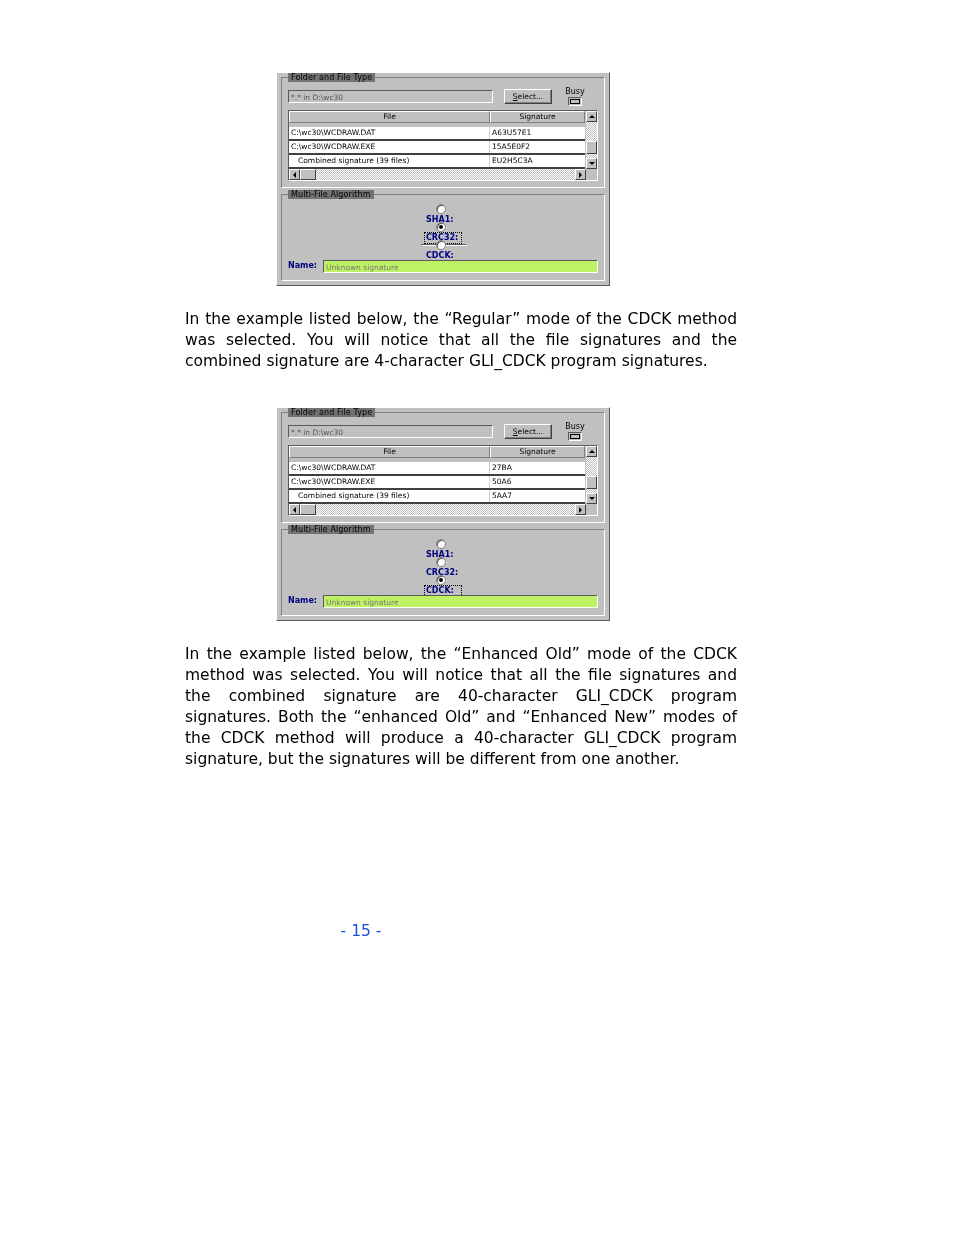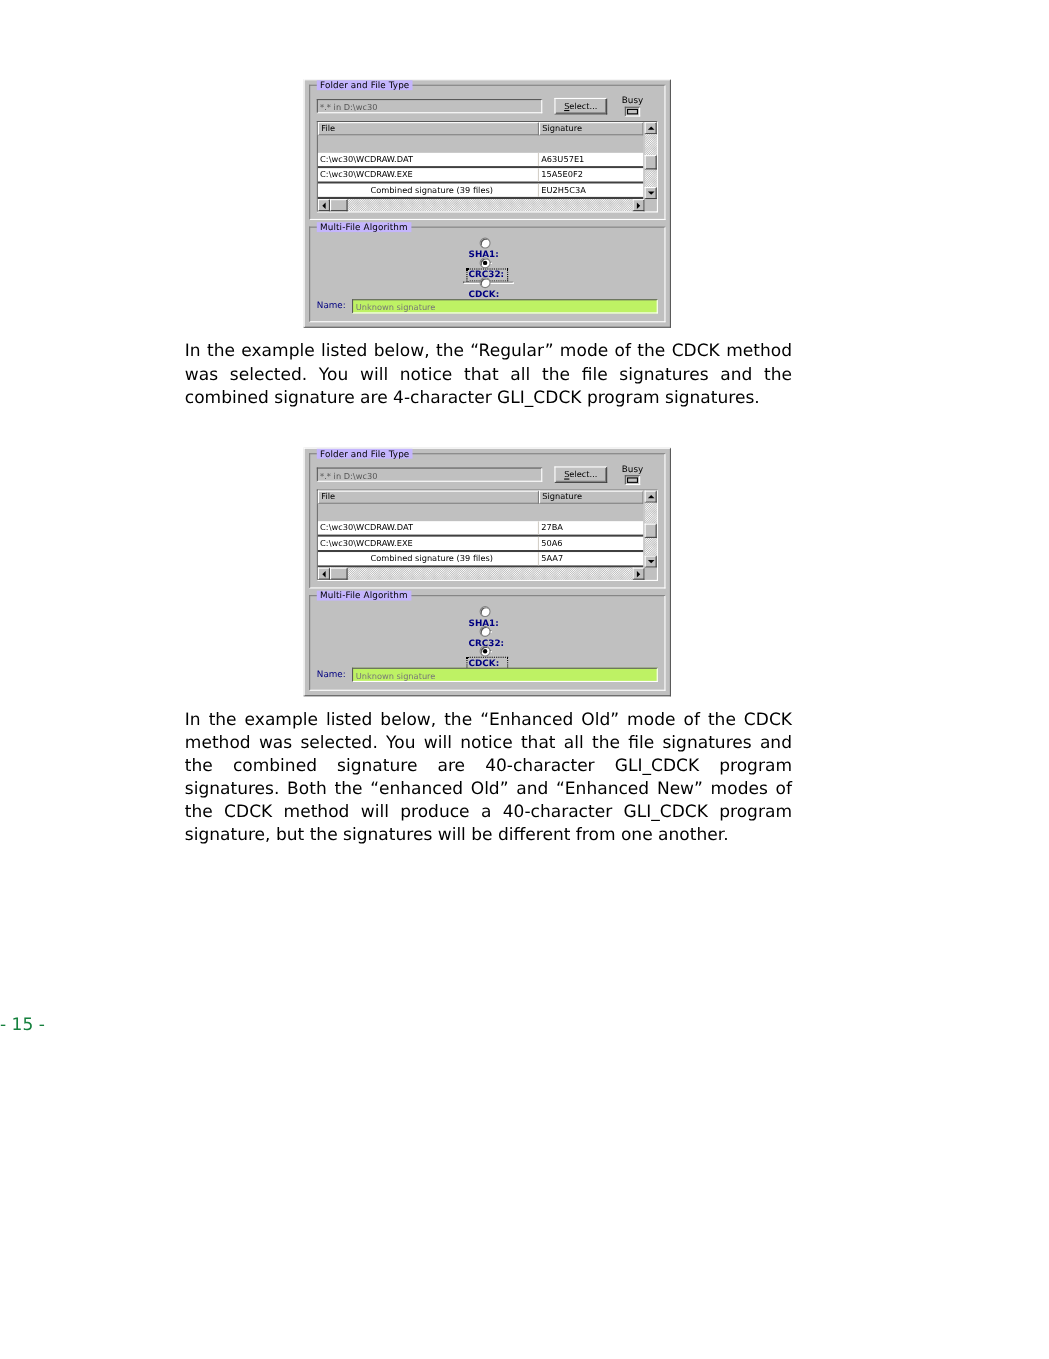--- a/index.html
+++ b/index.html
@@ -11,42 +11,42 @@
     height: 1235px;
     background: #ffffff;
     font-family: "DejaVu Sans", sans-serif;
     position: relative;
     overflow: hidden;
   }
 
   
   .doc-para {
     position: absolute;
-    left: 168px;
+    left: 185px;
     width: 552px;
     font-family: "DejaVu Sans", sans-serif;
     font-size: 15.5px;
     line-height: 20.9px;
     color: #000000;
     text-align: justify;
     text-justify: inter-word;
     white-space: pre-wrap;
   }
   #para-1 { top: 309px; }
   #para-2 { top: 644px; }
 
   .page-number {
     position: absolute;
     left: 0;
     top: 922px;
     width: 722px;
-    text-align: left;
+    text-align: center;
     font-family: "DejaVu Sans", sans-serif;
     font-size: 15.5px;
-    color: #15803d;
+    color: #1d4ed8;
   }
 
   
   .figure {
     position: absolute;
     left: 276px;
     width: 334px;
     background: #c0c0c0;
     font-family: "DejaVu Sans", sans-serif;
     font-size: 8px;
@@ -80,21 +80,21 @@
     border: 1px solid #ffffff;
     border-right-color: #808080;
     border-bottom-color: #808080;
     pointer-events: none;
     display: none;
   }
   .gb-title {
     position: absolute;
     top: -5px;
     left: 6px;
-    background: #c4b5fd;
+    background: #737373;
     padding: 0 3px;
     font-size: 8px;
     line-height: 9px;
     color: #000000;
     letter-spacing: 0.1px;
   }
   .gb-body { padding: 9px 6px 6px 6px; }
 
   
   .path-row {
@@ -242,22 +242,23 @@
     border-top: 1px solid #ffffff;
     border-left: 1px solid #ffffff;
     border-right: 1px solid #404040;
     border-bottom: 1px solid #404040;
     box-sizing: border-box;
     cursor: default;
   }
 
   .fl-header {
     display: flex;
-    height: 28px;
-    background: #c0c0c0;
+    height: 16px;
+    background: #c0c0c0;
+    text-align: center;
   }
   .fl-hcell {
     height: 12px;
     background: #c0c0c0;
     border-top: 1px solid #ffffff;
     border-left: 1px solid #ffffff;
     border-right: 1px solid #808080;
     border-bottom: 1px solid #808080;
     box-sizing: border-box;
     font-size: 7.5px;
@@ -283,21 +284,21 @@
     color: #000000;
     overflow: hidden;
     white-space: nowrap;
     box-sizing: border-box;
   }
   .fl-cell.col-file {
     flex: 0 0 201px;
     border-right: 1px solid #d4d0c8;
   }
   .fl-cell.col-sig { flex: 1 1 auto; }
-  .fl-cell.indent { padding-left: 9px; text-align: center; }
+  .fl-cell.indent { padding-left: 9px; }
 
   .fl-hscroll {
     display: flex;
     height: 11px;
     background: #c0c0c0;
     align-items: stretch;
   }
   .htrack {
     flex: 1 1 auto;
     background-color: #c0c0c0;
@@ -392,21 +393,21 @@
     color: #555555;
   }
   .name-row {
     display: flex;
     align-items: center;
     height: 16px;
   }
   .name-label {
     flex: 0 0 auto;
     font-size: 8px;
-    font-weight: normal;
+    font-weight: bold;
     color: #000080;
     line-height: 10px;
     margin-right: 6px;
     white-space: nowrap;
   }
   .name-field {
     flex: 1 1 auto;
     height: 13px;
     background: #bef264;
     border-top: 1px solid #5a5a5a;

